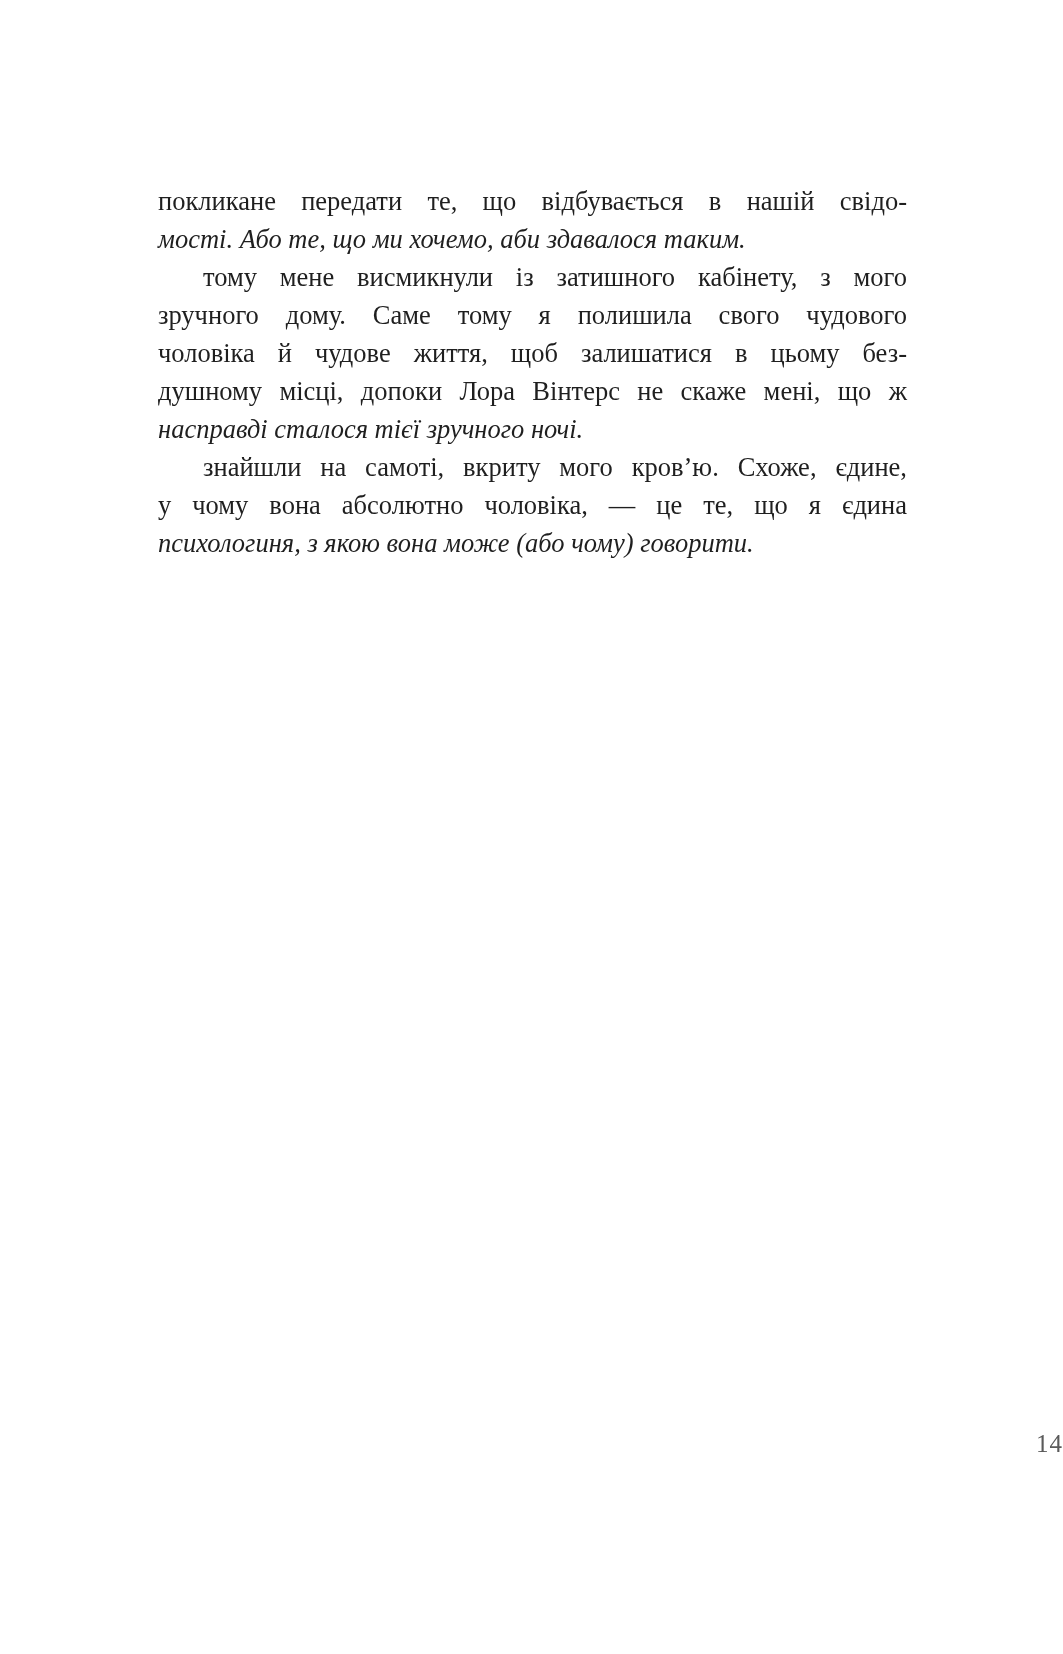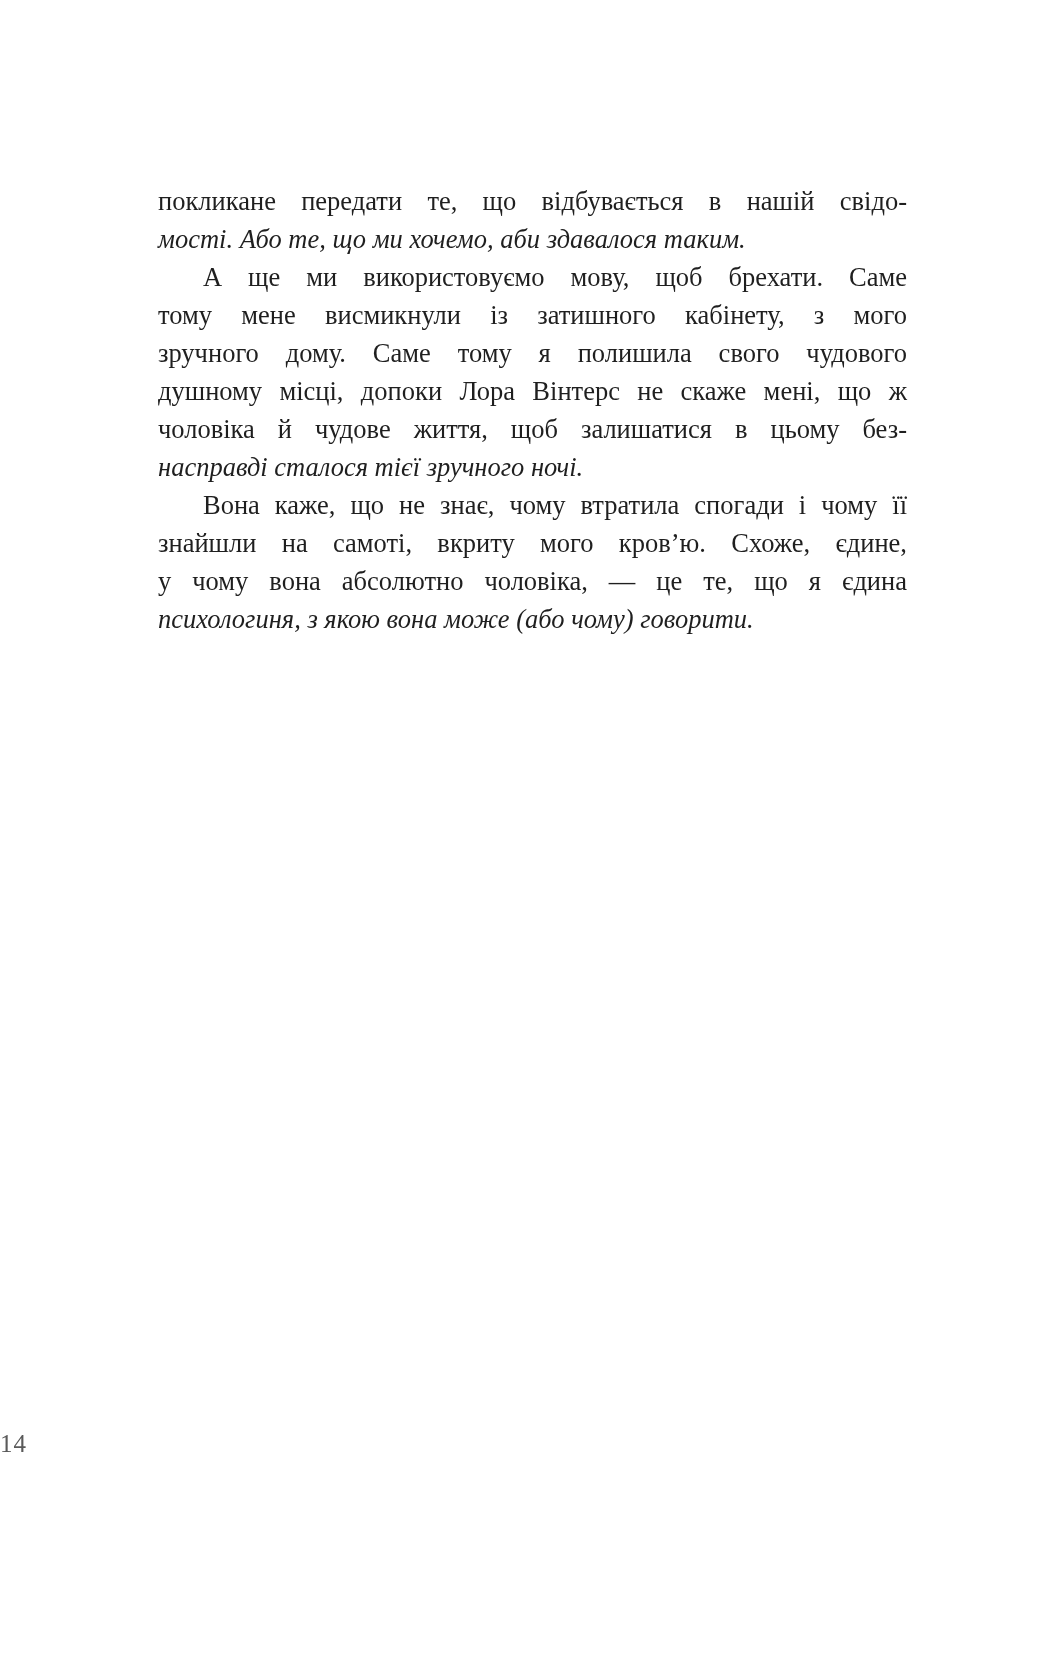--- a/index.html
+++ b/index.html
@@ -45,44 +45,42 @@
   
   .para.indent .line:first-child {
     text-indent: 45px;
   }
 
   .page-number {
     position: absolute;
     top: 1430px;
     left: 0;
     width: 100%;
-    text-align: left;
+    text-align: right;
     font-size: 25px;
     letter-spacing: 1px;
     color: var(--pagenum-color, #5a5a5a);
   }
 </style>
 </head>
 <body>
 
 <div class="page">
   <main class="text-block">
       <p class="para">
         <span class="line">покликане передати те, що відбувається в нашій свідо-</span>
         <span class="line">мості. Або те, що ми хочемо, аби здавалося таким.</span>
       </p>
       <p class="para indent">
-        <span class="line">А ще ми використовуємо мову, щоб брехати. Саме</span>
         <span class="line">тому мене висмикнули із затишного кабінету, з мого</span>
         <span class="line">зручного дому. Саме тому я полишила свого чудового</span>
+        <span class="line">чоловіка й чудове життя, щоб залишатися в цьому без-</span>
         <span class="line">душному місці, допоки Лора Вінтерс не скаже мені, що ж</span>
-        <span class="line">чоловіка й чудове життя, щоб залишатися в цьому без-</span>
         <span class="line">насправді сталося тієї зручного ночі.</span>
       </p>
       <p class="para indent">
-        <span class="line">Вона каже, що не знає, чому втратила спогади і чому її</span>
         <span class="line">знайшли на самоті, вкриту мого кров’ю. Схоже, єдине,</span>
         <span class="line">у чому вона абсолютно чоловіка, — це те, що я єдина</span>
         <span class="line">психологиня, з якою вона може (або чому) говорити.</span>
       </p>
     </main>
   <footer class="page-number">14</footer>
 </div>
 
 </body></html>

